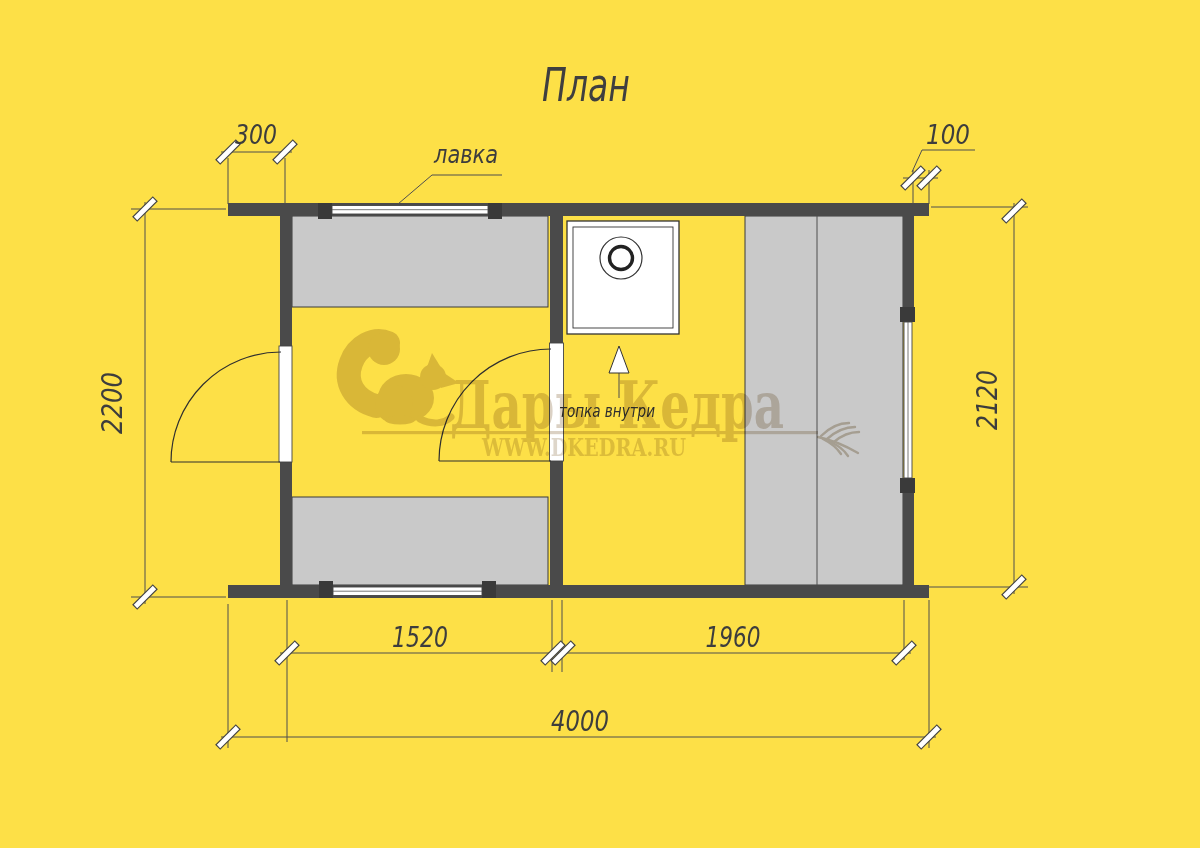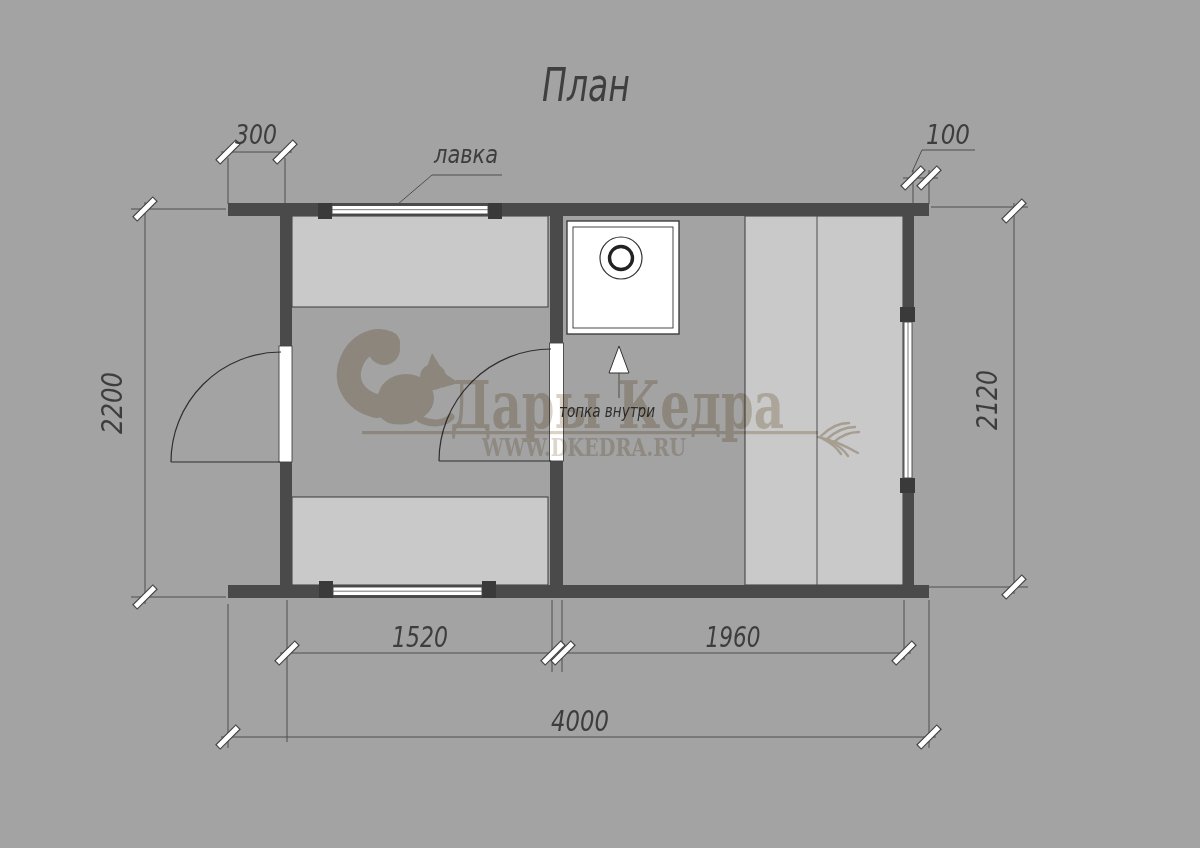--- a/index.html
+++ b/index.html
@@ -1,16 +1,16 @@
 <!DOCTYPE html>
 <html><head>
 <meta charset="utf-8">
 <style>
   html,body{margin:0;padding:0;background:#fff;}
-  .stage{position:relative;width:1200px;height:848px;background:#a3a3a3;overflow:hidden;
+  .stage{position:relative;width:1200px;height:848px;background:#fde047;overflow:hidden;
          font-family:"DejaVu Sans",sans-serif;}
   svg text{font-family:"DejaVu Sans",sans-serif;}
   .wall{fill:#4a4a4a;stroke:none;}
   .jamb{fill:#3a3a3a;stroke:none;}
   .bench{fill:#c9c9c9;stroke:#3a3a3a;stroke-width:1;}
   .wfill{fill:#ffffff;stroke:#444444;stroke-width:0.9;}
   .ln{stroke:#4f4f4f;stroke-width:1;fill:none;}
   .arc{stroke:#2f2f2f;stroke-width:1.2;fill:none;}
   .thin{stroke:#555555;stroke-width:0.8;fill:none;}
   .tick{fill:#ffffff;stroke:#444444;stroke-width:1.2;}

